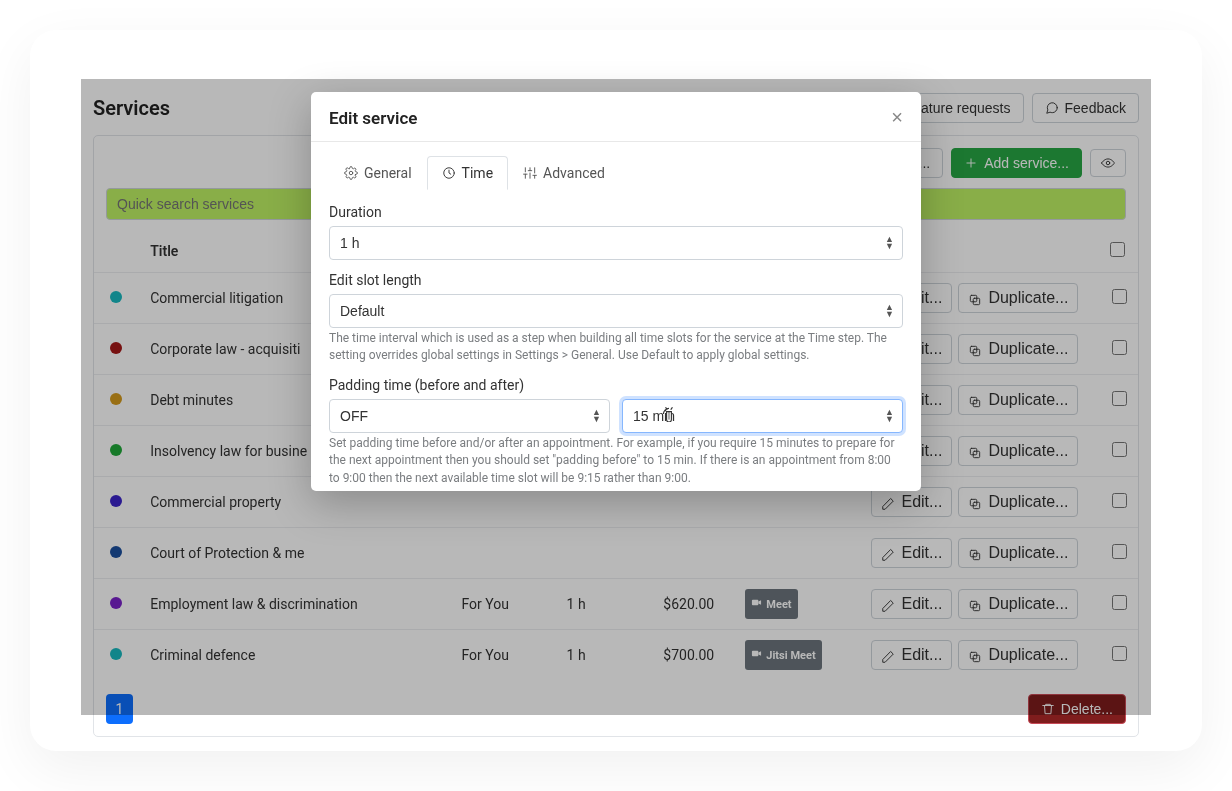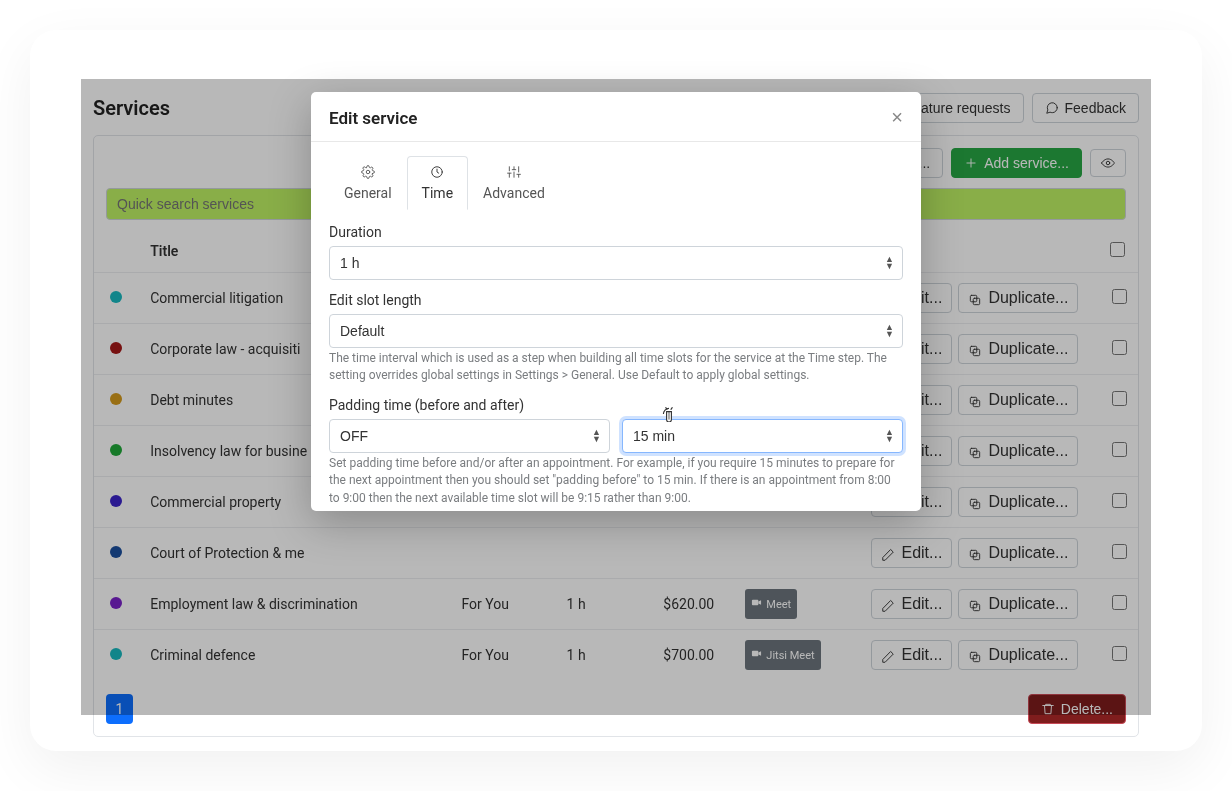--- a/index.html
+++ b/index.html
@@ -132,21 +132,21 @@
   height: 12px;
   border-radius: 50%;
   display: inline-block;
   margin-left: 6px;
 }
 .meet-badge {
   display: inline-flex;
   align-items: center;
   gap: 4px;
   font-size: 11px;
-  font-weight: 400;
+  font-weight: 700;
   color: #fff;
   background: #6c757d;
   border-radius: 3px;
   padding: 8px 6px;
 }
 .actions-cell {
   display: flex;
   gap: 6px;
 }
 .btn-sm {
@@ -228,21 +228,20 @@
 .tab {
   display: inline-flex;
   align-items: center;
   gap: 6px;
   padding: 8px 14px;
   border: 1px solid transparent;
   border-radius: 4px 4px 0 0;
   font-size: 14px;
   color: #555;
   cursor: pointer;
-  flex-direction: column;
 }
 .tab.active {
   border-color: #dee2e6;
   border-bottom-color: #fff;
   color: #333;
 }
 .form-label {
   display: block;
   font-size: 14px;
   color: #333;

